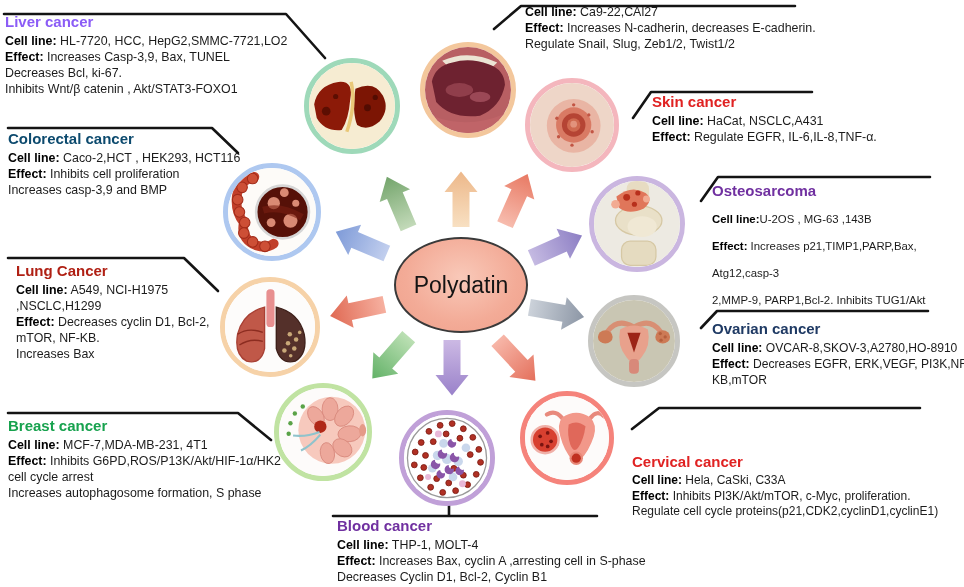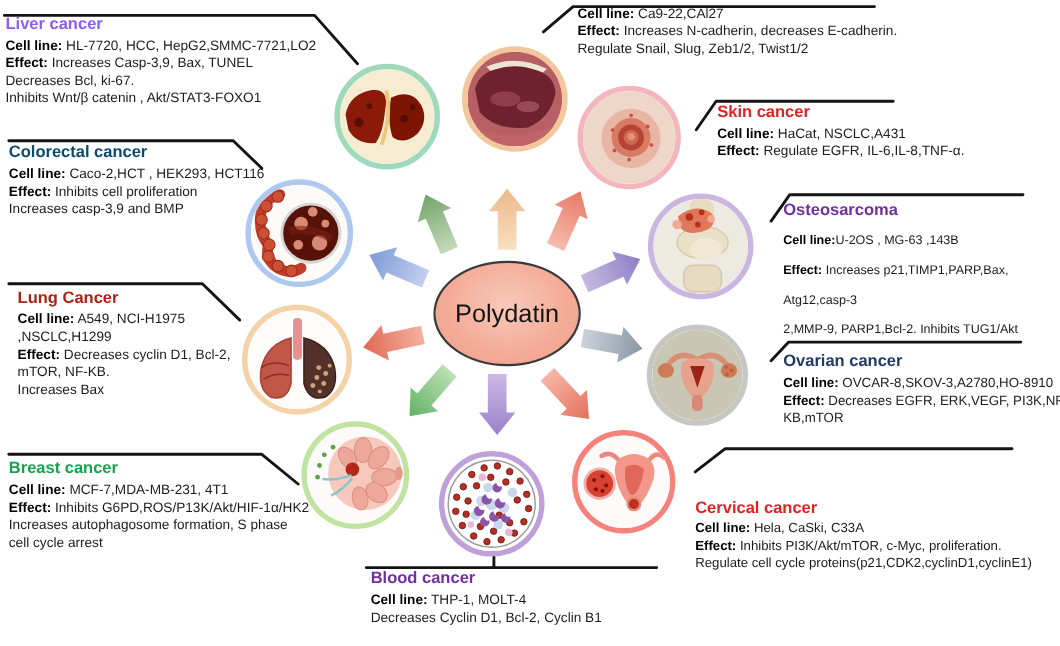--- a/index.html
+++ b/index.html
@@ -375,22 +375,22 @@
     <div class="tline"><b></b><span>,NSCLC,H1299</span></div>
     <div class="tline"><b>Effect:</b><span> Decreases cyclin D1, Bcl-2,</span></div>
     <div class="tline"><b></b><span>mTOR, NF-KB.</span></div>
     <div class="tline"><b></b><span> Increases Bax</span></div>
   </div>
 
   <div class="tblock" id="blk-breast">
     <div class="ttitle" style="color: rgb(23, 162, 78);">Breast cancer</div>
     <div class="tline"><b>Cell line:</b><span> MCF-7,MDA-MB-231, 4T1</span></div>
     <div class="tline"><b>Effect:</b><span> Inhibits G6PD,ROS/P13K/Akt/HIF-1α/HK2</span></div>
+    <div class="tline"><b></b><span>cell cycle arrest</span></div>
     <div class="tline"><b></b><span>Increases autophagosome formation, S phase</span></div>
-    <div class="tline"><b></b><span>cell cycle arrest</span></div>
   </div>
 
   <div class="tblock" id="blk-oral">
     <div class="tline"><b>Cell line:</b><span> Ca9-22,CAl27</span></div>
     <div class="tline"><b>Effect:</b><span> Increases N-cadherin, decreases E-cadherin.</span></div>
     <div class="tline"><b></b><span>Regulate Snail, Slug, Zeb1/2, Twist1/2</span></div>
   </div>
 
   <div class="tblock" id="blk-skin">
     <div class="ttitle" style="color: rgb(224, 34, 34);">Skin cancer</div>
@@ -416,16 +416,17 @@
   <div class="tblock" id="blk-cervical">
     <div class="ttitle" style="color: rgb(224, 34, 34);">Cervical cancer</div>
     <div class="tline"><b>Cell line:</b><span> Hela, CaSki, C33A</span></div>
     <div class="tline"><b>Effect:</b><span> Inhibits PI3K/Akt/mTOR,  c-Myc, proliferation.</span></div>
     <div class="tline"><b></b><span>Regulate cell cycle proteins(p21,CDK2,cyclinD1,cyclinE1)</span></div>
   </div>
 
   <div class="tblock" id="blk-blood">
     <div class="ttitle" style="color: rgb(112, 48, 160);">Blood cancer</div>
     <div class="tline"><b>Cell line:</b><span> THP-1, MOLT-4</span></div>
+    <div class="tline"><b>Effect:</b><span> Increases Bax, cyclin A ,arresting cell in S-phase</span></div>
     <div class="tline"><b></b><span>Decreases Cyclin D1, Bcl-2, Cyclin B1</span></div>
   </div>
 
 </div>
 
 </body></html>

